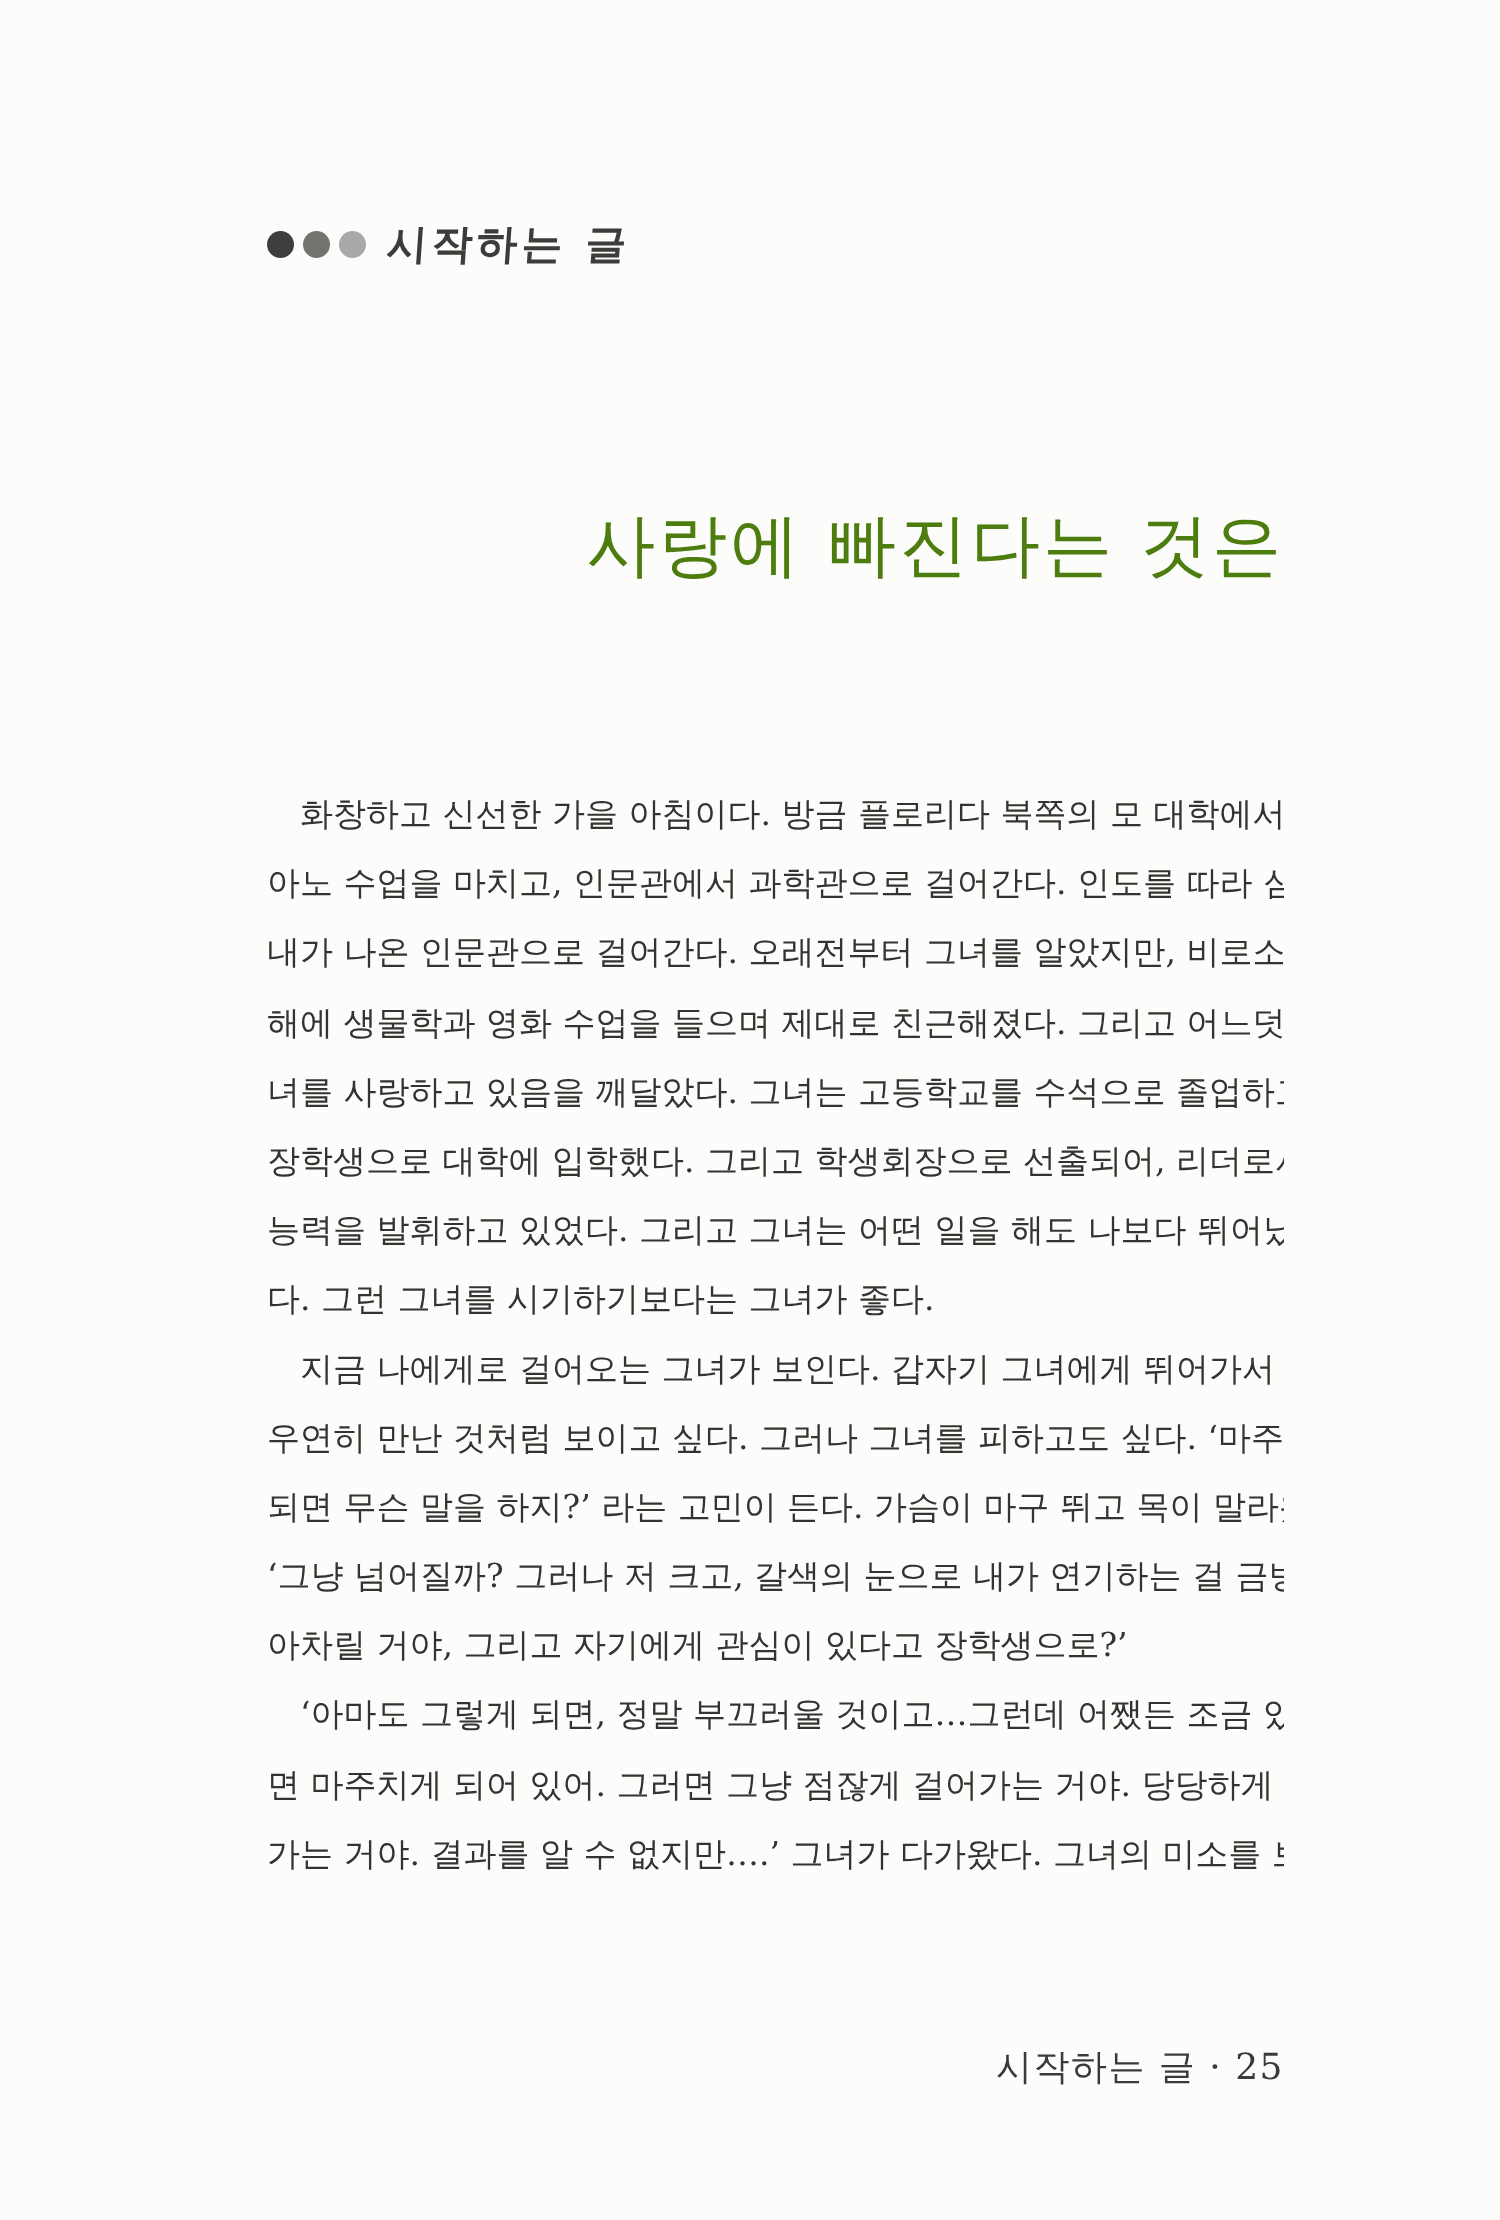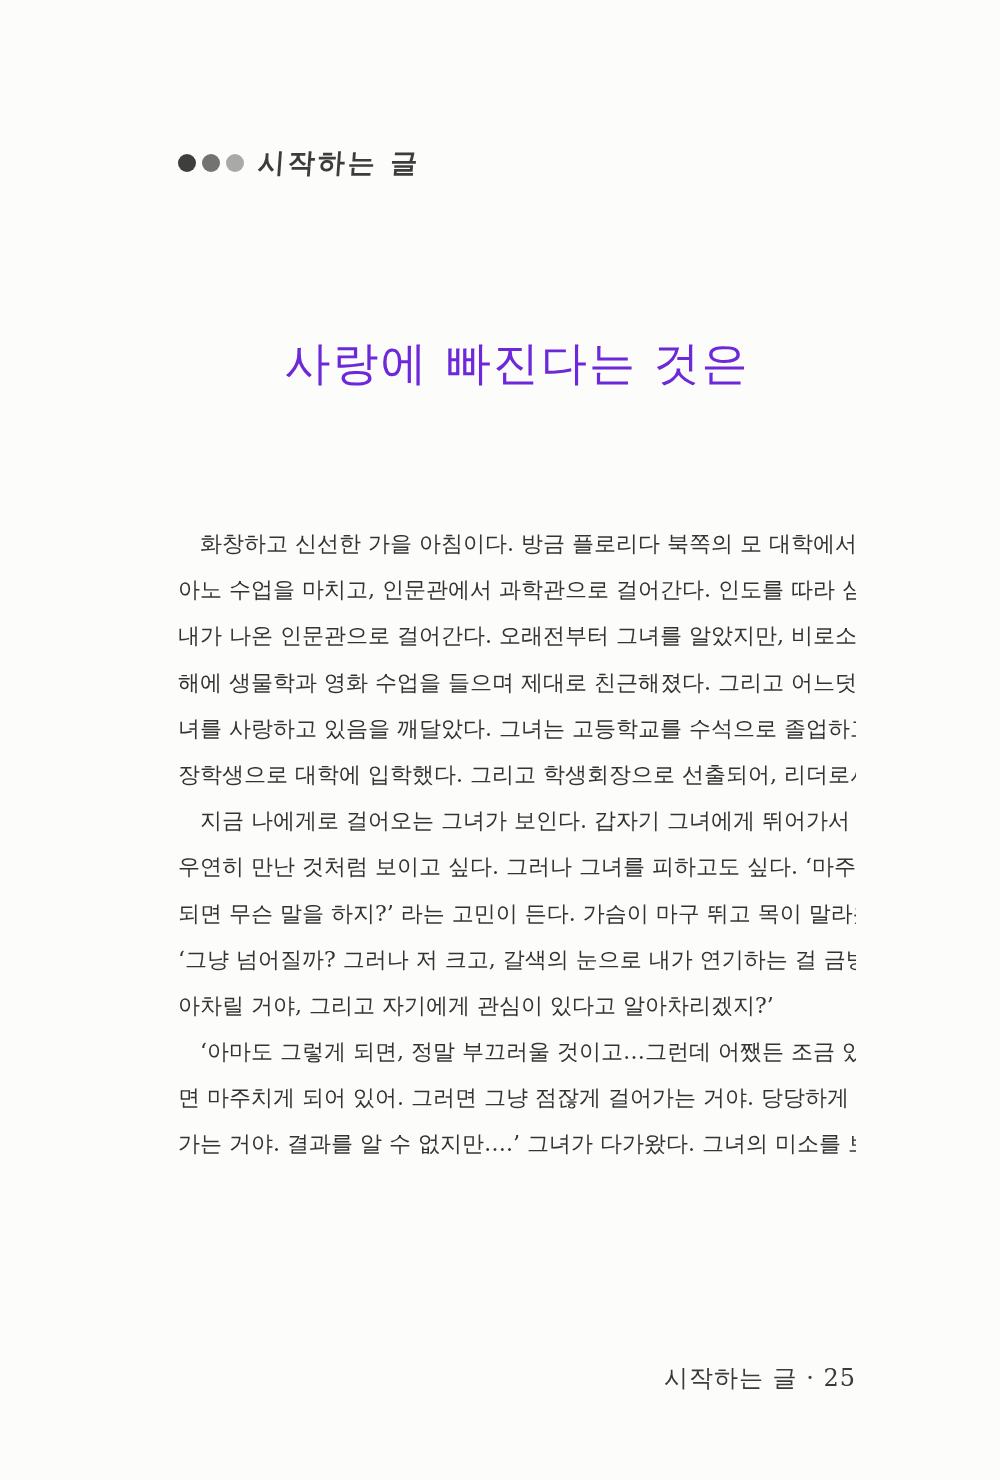--- a/index.html
+++ b/index.html
@@ -45,25 +45,25 @@
   }
 
   
   .chapter-title {
     position: absolute;
     left: 178px;
     top: 296px;
     width: 678px;
     height: 72px;
     line-height: 72px;
-    text-align: center;
+    text-align: right;
     font-size: 46px;
     font-weight: 400;
     letter-spacing: 2px;
-    color: #6d28d9;
+    color: #4d7c0f;
     white-space: nowrap;
   }
 
   
   .body-block {
     position: absolute;
     left: 178px;
     top: 521px;
     width: 678px;
     font-size: 22px;
@@ -111,28 +111,30 @@
 
   <div class="body-block">
 
     <div>
       <div class="line first">화창하고 신선한 가을 아침이다. 방금 플로리다 북쪽의 모 대학에서 피</div>
       <div class="line">아노 수업을 마치고, 인문관에서 과학관으로 걸어간다. 인도를 따라 심은</div>
       <div class="line">내가 나온 인문관으로 걸어간다. 오래전부터 그녀를 알았지만, 비로소 올</div>
       <div class="line">해에 생물학과 영화 수업을 들으며 제대로 친근해졌다. 그리고 어느덧 그</div>
       <div class="line">녀를 사랑하고 있음을 깨달았다. 그녀는 고등학교를 수석으로 졸업하고,</div>
       <div class="line">장학생으로 대학에 입학했다. 그리고 학생회장으로 선출되어, 리더로서</div>
+      <div class="line">능력을 발휘하고 있었다. 그리고 그녀는 어떤 일을 해도 나보다 뛰어났</div>
+      <div class="line pend">다. 그런 그녀를 시기하기보다는 그녀가 좋다.</div>
     </div>
 
     <div>
       <div class="line first">지금 나에게로 걸어오는 그녀가 보인다. 갑자기 그녀에게 뛰어가서 마치</div>
       <div class="line">우연히 만난 것처럼 보이고 싶다. 그러나 그녀를 피하고도 싶다. ‘마주치게</div>
       <div class="line">되면 무슨 말을 하지?’ 라는 고민이 든다. 가슴이 마구 뛰고 목이 말라왔다.</div>
       <div class="line">‘그냥 넘어질까? 그러나 저 크고, 갈색의 눈으로 내가 연기하는 걸 금방 알</div>
-      <div class="line pend">아차릴 거야, 그리고 자기에게 관심이 있다고 알아차리겠지?’</div>
+      <div class="line pend">아차릴 거야, 그리고 자기에게 관심이 있다고 장학생으로?’</div>
     </div>
 
     <div>
       <div class="line first">‘아마도 그렇게 되면, 정말 부끄러울 것이고…그런데 어쨌든 조금 있으</div>
       <div class="line">면 마주치게 되어 있어. 그러면 그냥 점잖게 걸어가는 거야. 당당하게 다가</div>
       <div class="line">가는 거야. 결과를 알 수 없지만….’ 그녀가 다가왔다. 그녀의 미소를 보면</div>
     </div>
 
   </div>
 

